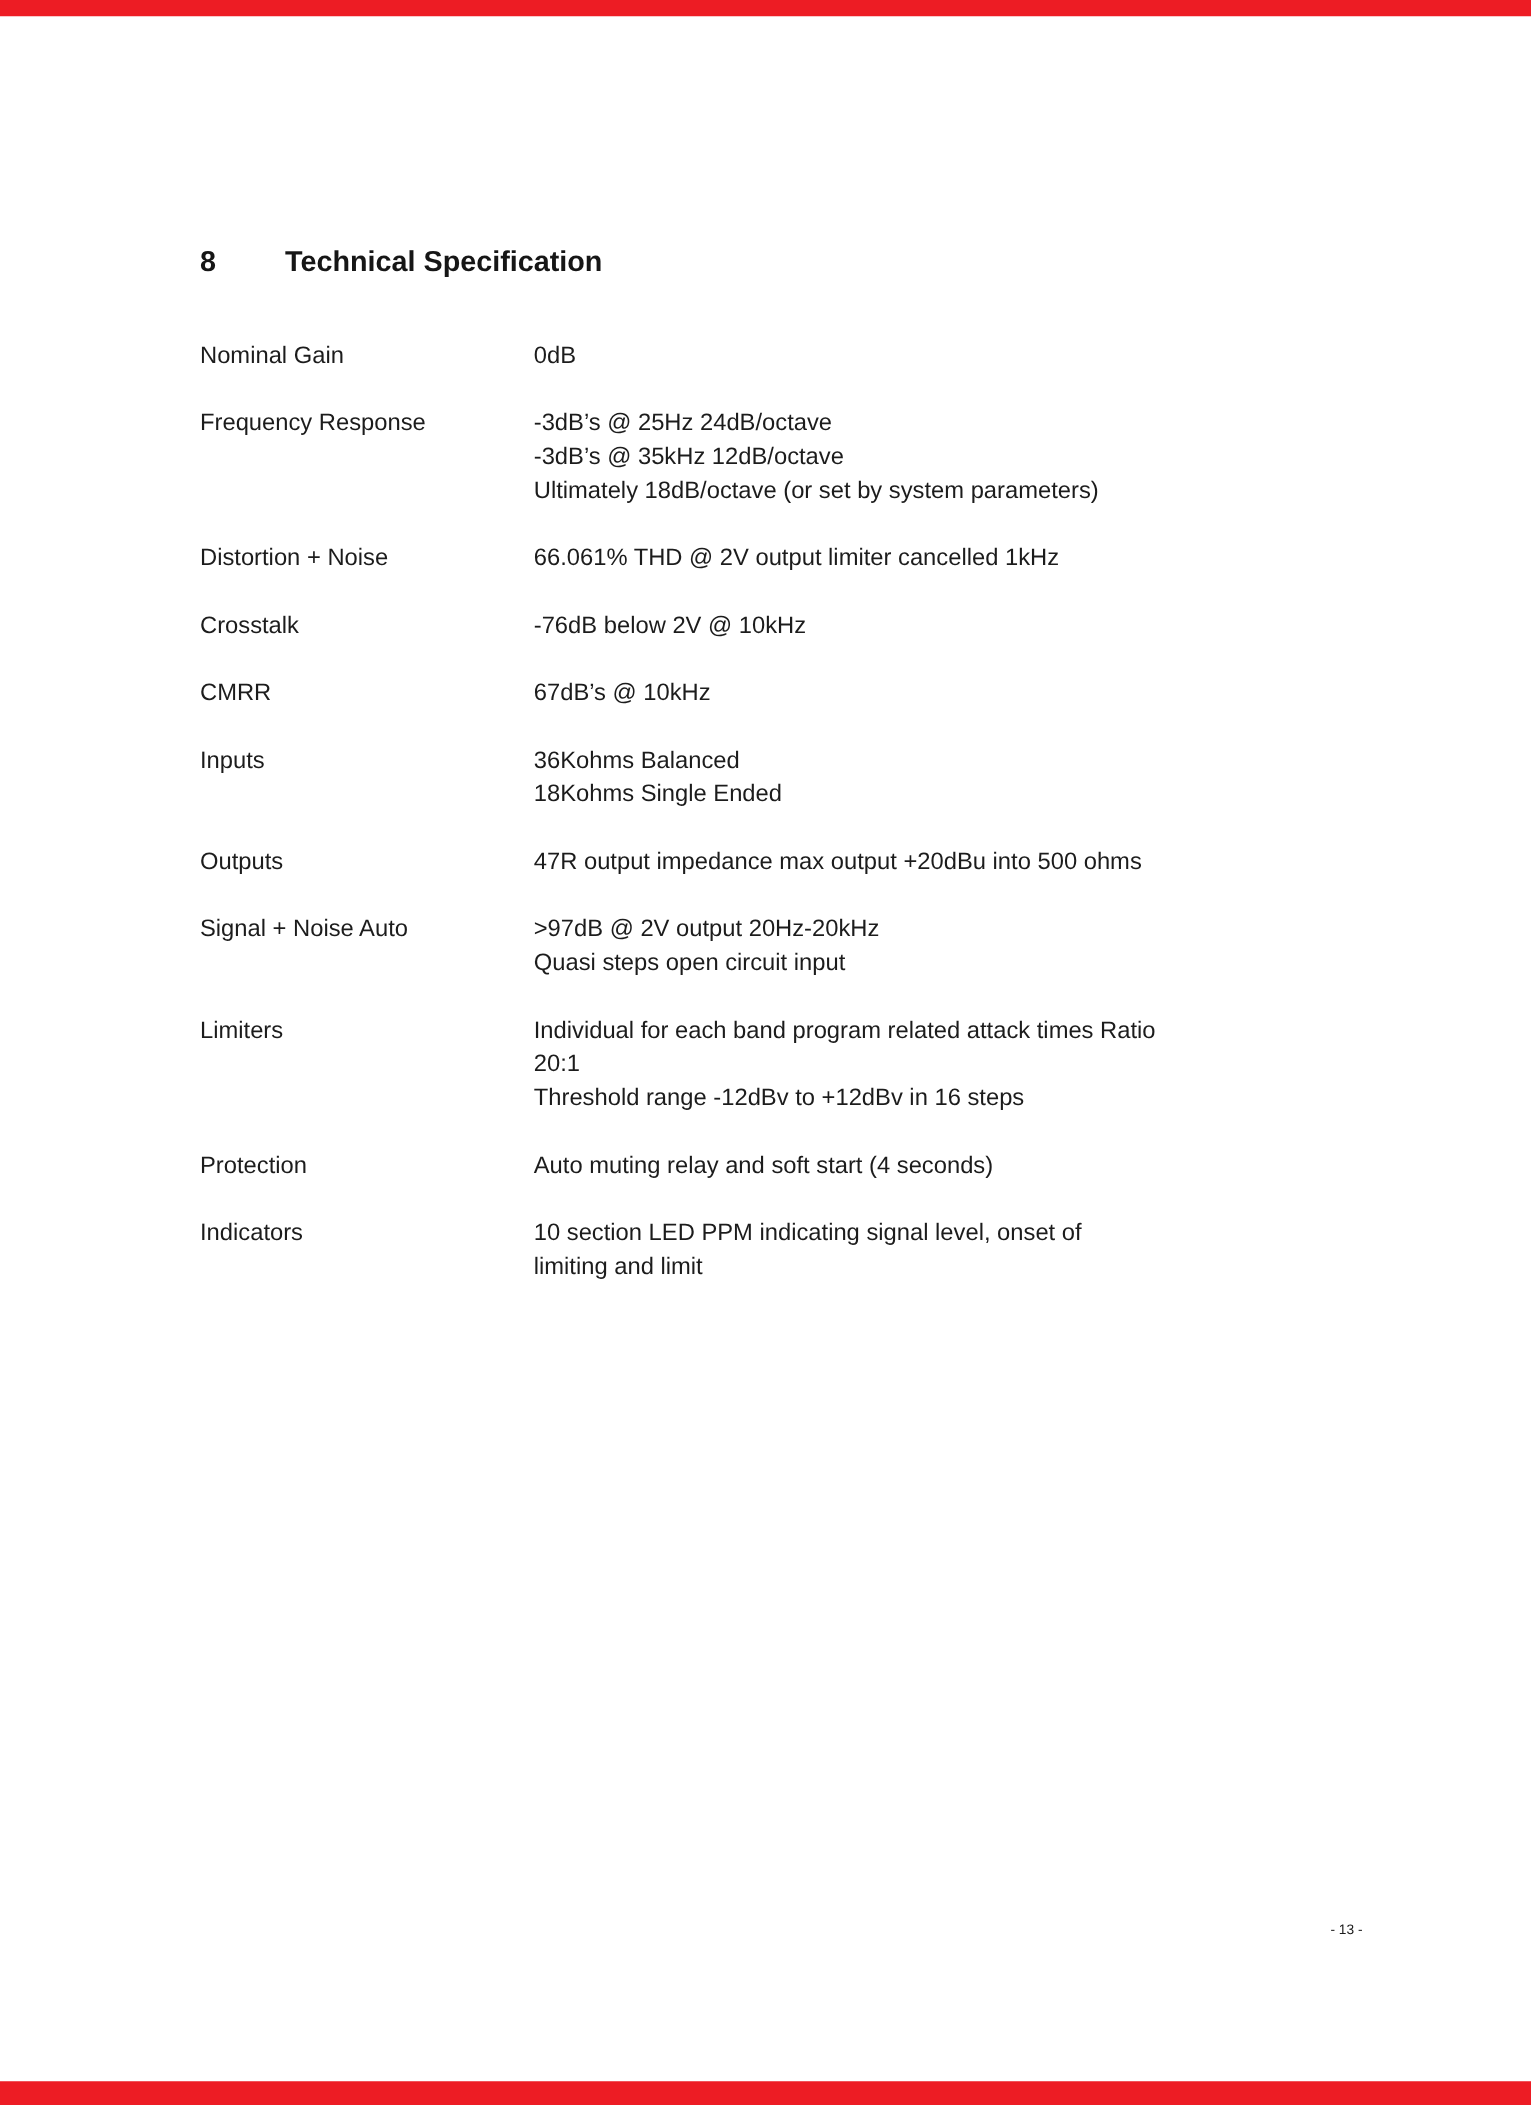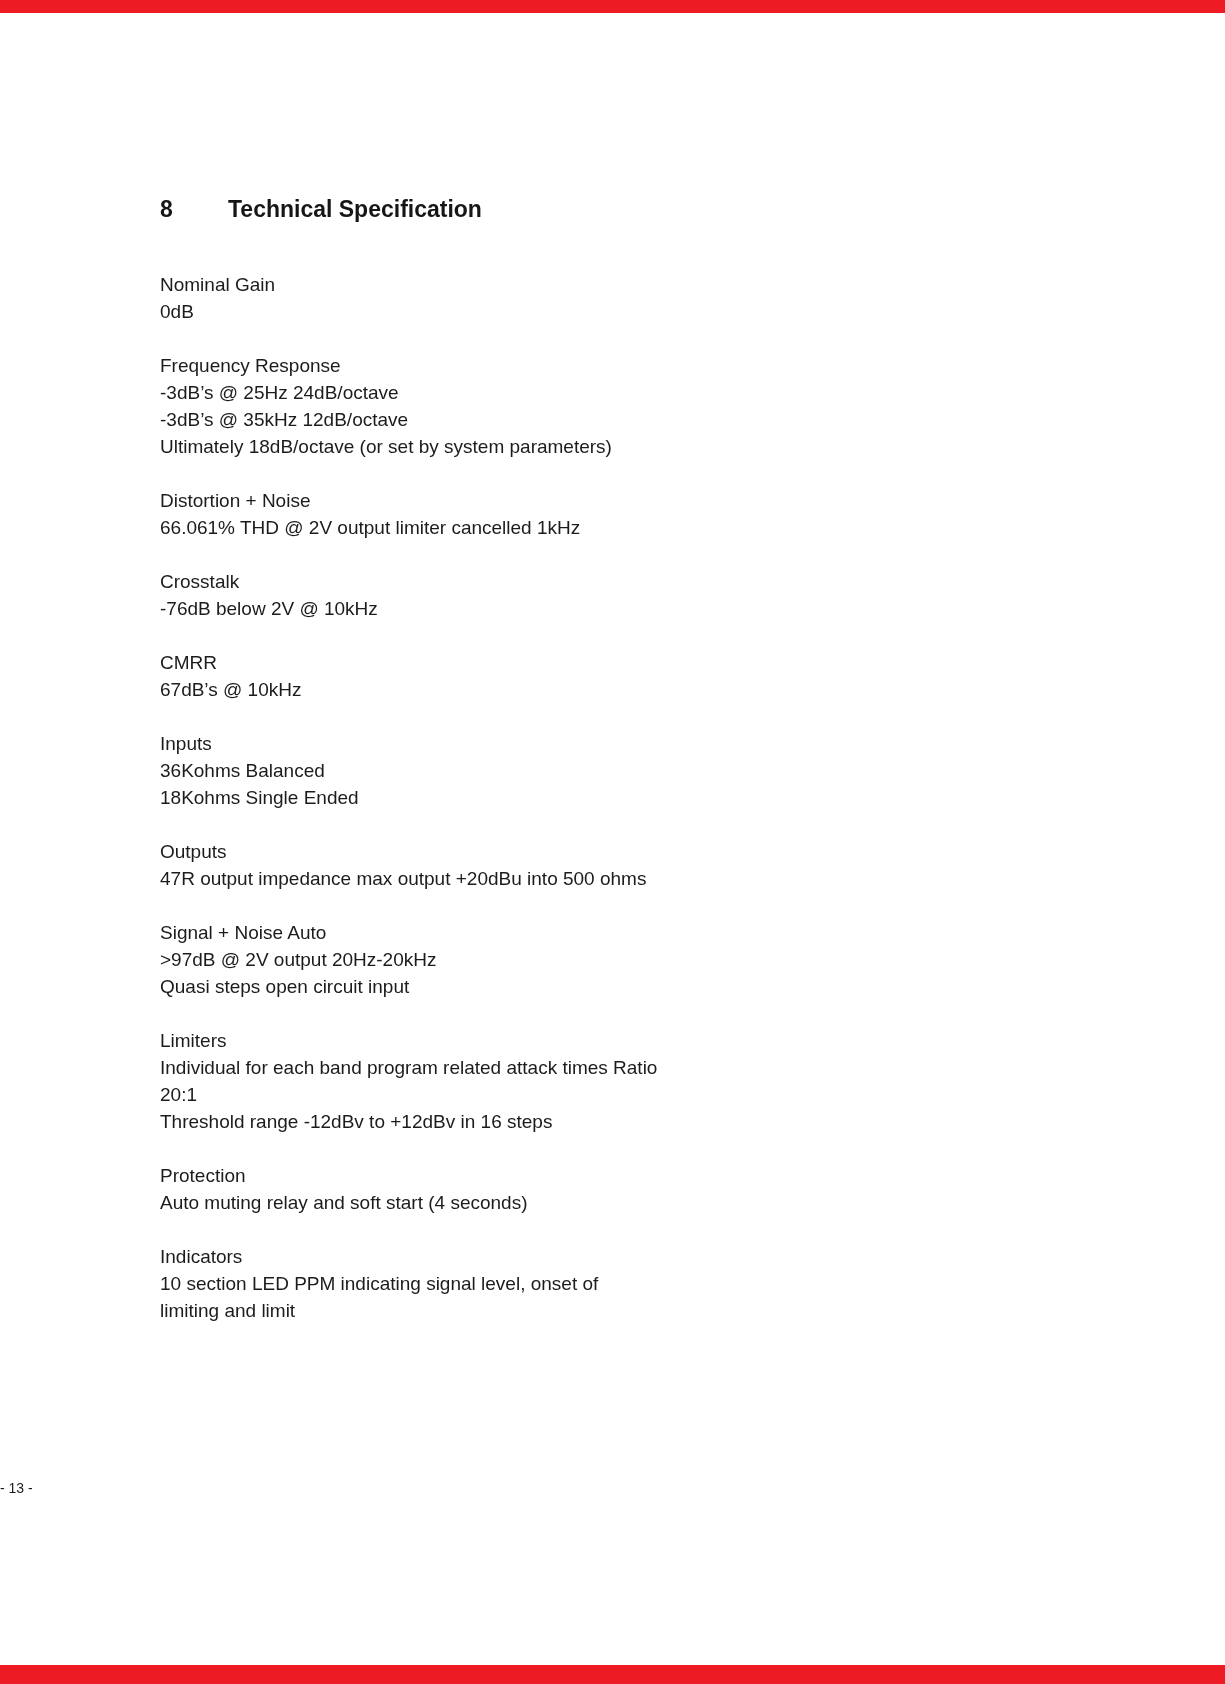--- a/index.html
+++ b/index.html
@@ -40,36 +40,35 @@
   }
   .heading .num {
     width: 68px;
     flex-shrink: 0;
   }
   .spec-row {
     display: flex;
     margin-bottom: 27px;
     font-size: 19px;
     line-height: 27px;
-    flex-direction: column;
   }
   .spec-label {
     width: 267px;
     flex-shrink: 0;
   }
   .spec-value {
     width: 500px;
   }
   .footer {
     position: absolute;
-    top: 1480px;
+    top: 1538px;
     left: 0;
     width: 1090px;
-    text-align: left;
-    font-size: 14px;
+    text-align: right;
+    font-size: 11px;
     color: #1c1c1c;
   }
 </style>
 </head>
 <body>
 
 <div class="scan-bar top" style="background: rgb(237, 28, 36);"></div>
 
 <div class="content">
 

